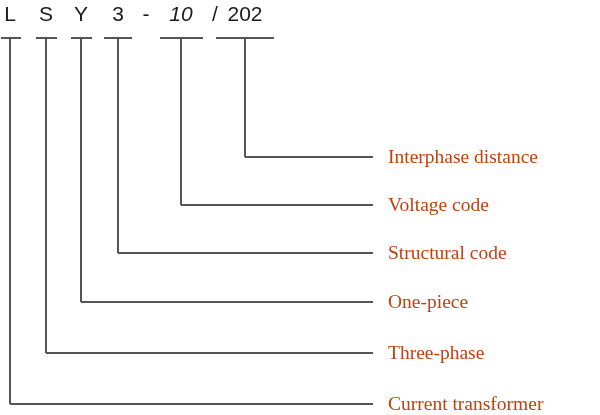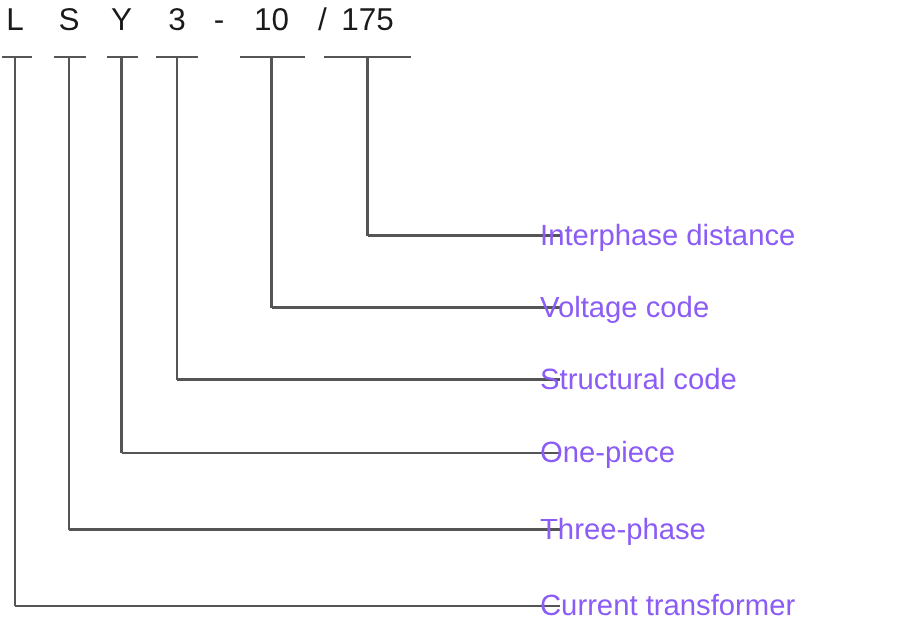--- a/index.html
+++ b/index.html
@@ -31,41 +31,41 @@
   #leader-lines {
     position: absolute;
     left: 0;
     top: 0;
     width: 600px;
     height: 415px;
   }
   
   .callout-label {
     position: absolute;
-    left: 360px;
+    left: 388px;
     height: 24px;
     line-height: 24px;
     font-size: 19.5px;
-    color: #8b5cf6;
+    color: #c2410c;
     white-space: nowrap;
-    font-family: Liberation Sans, sans-serif;
+    font-family: Liberation Serif, serif;
   }
 </style>
 </head>
 <body>
 
 <div id="diagram">
 
   <div id="code-row">
       <div class="code-char" style="left: 10px; top: 0px; width: 80px; margin-left: -40px;">L</div>
       <div class="code-char" style="left: 46px; top: 0px; width: 80px; margin-left: -40px;">S</div>
       <div class="code-char" style="left: 81px; top: 0px; width: 80px; margin-left: -40px;">Y</div>
       <div class="code-char" style="left: 118px; top: 0px; width: 80px; margin-left: -40px;">3</div>
-      <div class="code-char" style="left: 181px; top: 0px; width: 80px; margin-left: -40px;">10</div>
-      <div class="code-char" style="left: 245px; top: 0px; width: 80px; margin-left: -40px;">175</div>
+      <div class="code-char" style="left: 181px; top: 0px; width: 80px; margin-left: -40px; font-style: italic;">10</div>
+      <div class="code-char" style="left: 245px; top: 0px; width: 80px; margin-left: -40px;">202</div>
       <div class="code-char" style="left: 146px; top: 0px; width: 80px; margin-left: -40px;">-</div>
       <div class="code-char" style="left: 215px; top: 0px; width: 80px; margin-left: -40px;">/</div>
     </div>
 
   <svg id="leader-lines" viewBox="0 0 600 415" width="600" height="415" xmlns="http://www.w3.org/2000/svg">
       <line x1="1" y1="38" x2="21" y2="38" stroke="#555555" stroke-width="1.6" shape-rendering="crispEdges"></line>
       <line x1="10" y1="38" x2="10" y2="404" stroke="#555555" stroke-width="1.6" shape-rendering="crispEdges"></line>
       <line x1="10" y1="404" x2="373" y2="404" stroke="#555555" stroke-width="1.6" shape-rendering="crispEdges"></line>
       <line x1="36" y1="38" x2="57" y2="38" stroke="#555555" stroke-width="1.6" shape-rendering="crispEdges"></line>
       <line x1="46" y1="38" x2="46" y2="353" stroke="#555555" stroke-width="1.6" shape-rendering="crispEdges"></line>

